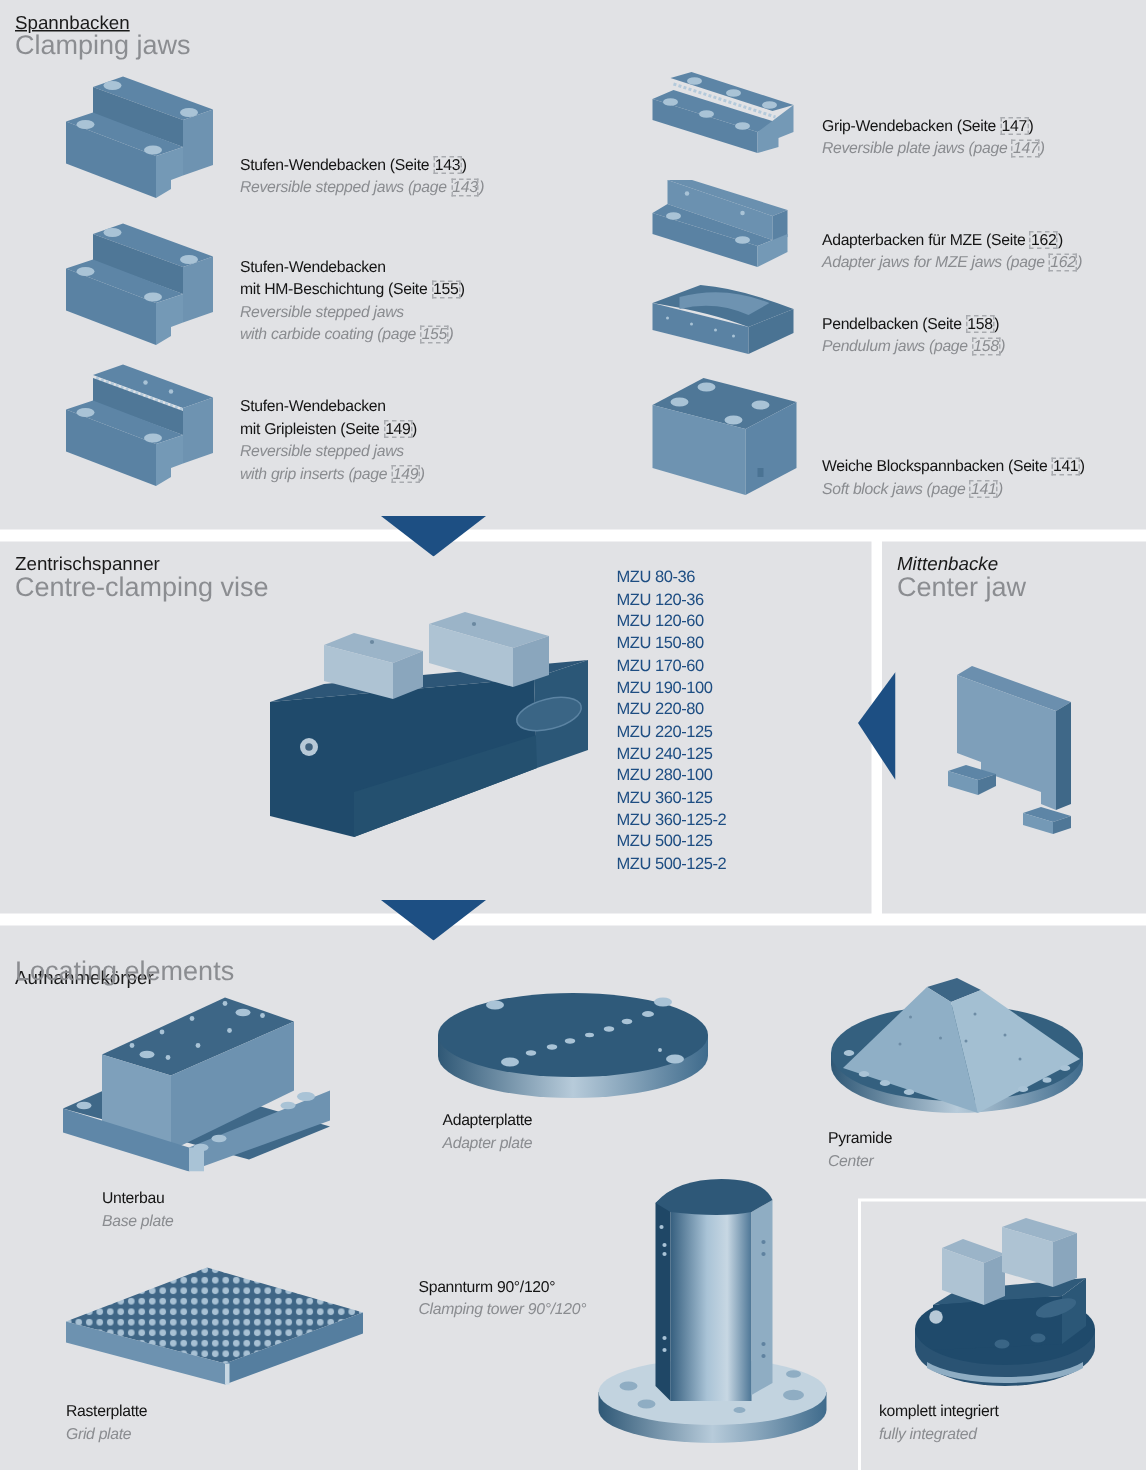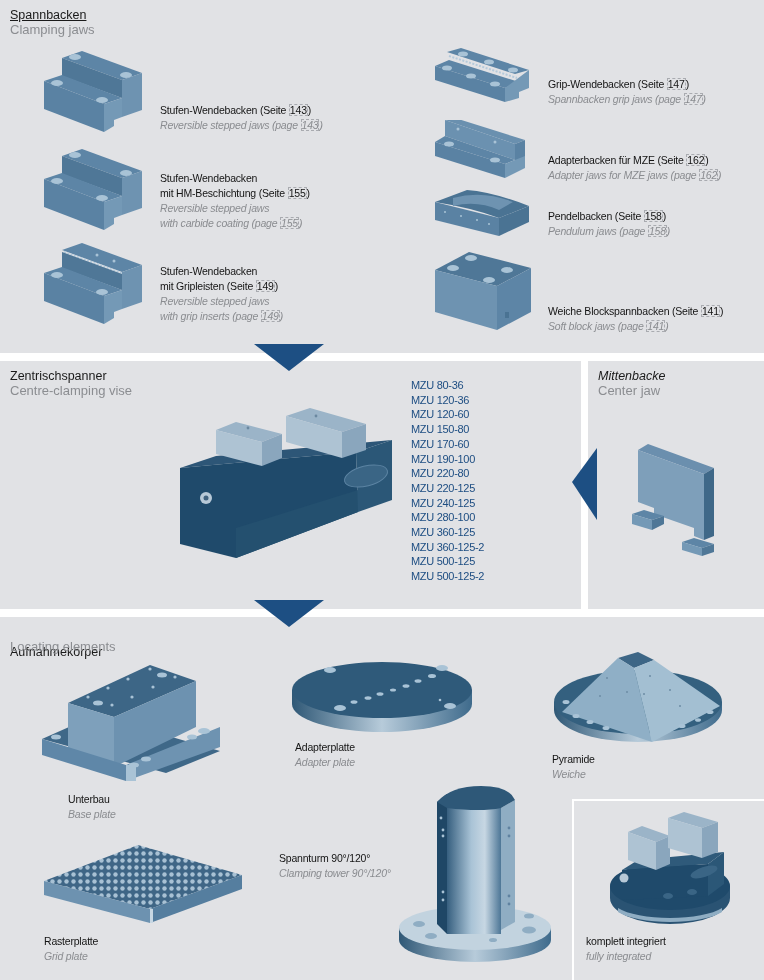--- a/index.html
+++ b/index.html
@@ -1,20 +1,20 @@
 <!DOCTYPE html>
 <html><head>
 <meta charset="utf-8">
 <style>
   * { box-sizing: border-box; margin: 0; padding: 0; }
   html, body { width: 764px; height: 980px; background: #ffffff; overflow: hidden; }
   body { position: relative; font-family: "Liberation Sans", sans-serif; }
   .panel { position: absolute; background: #e1e2e5; }
   .sec-title { position: absolute; font-family: "Liberation Sans", sans-serif; font-size: 12.5px; color: #1a1a1a; line-height: 16px; }
-  .sec-sub { position: absolute; font-family: "Liberation Sans", sans-serif; font-size: 13px; color: #8b8d91; line-height: 16px; }
+  .sec-sub { position: absolute; font-family: "Liberation Sans", sans-serif; font-size: 18px; color: #8b8d91; line-height: 16px; }
   .cap { position: absolute; font-family: "Liberation Sans", sans-serif; font-size: 10.5px; line-height: 15px; letter-spacing: -0.2px; }
   .cap .de { color: #141414; display: block; white-space: nowrap; }
   .cap .en { color: #8a8c90; font-style: italic; display: block; white-space: nowrap; }
   .pg { outline: 1px dashed #a9abb0; outline-offset: -1px; padding: 0 1px; }
   .ill { position: absolute; }
   .arrow { position: absolute; }
   .models { position: absolute; font-family: "Liberation Sans", sans-serif; font-weight: normal; font-size: 11px; line-height: 14.7px; color: #1d4d82; letter-spacing: -0.3px; }
   .models div { white-space: nowrap; }
   .inner-box { position: absolute; border: 2px solid #ffffff; }
 </style>
@@ -109,21 +109,21 @@
   <polygon points="72,40 96,22 96,40 86,44 86,50 72,54" fill="#7499b6"></polygon>
   <ellipse cx="30" cy="6" rx="5" ry="2.5" fill="#a9c3d6"></ellipse>
   <ellipse cx="56" cy="14" rx="5" ry="2.5" fill="#a9c3d6"></ellipse>
   <ellipse cx="80" cy="22" rx="5" ry="2.5" fill="#a9c3d6"></ellipse>
   <ellipse cx="14" cy="20" rx="5" ry="2.5" fill="#a9c3d6"></ellipse>
   <ellipse cx="38" cy="28" rx="5" ry="2.5" fill="#a9c3d6"></ellipse>
   <ellipse cx="62" cy="36" rx="5" ry="2.5" fill="#a9c3d6"></ellipse>
 </svg>
 <div class="cap" style="left:548px;top:77px;">
   <span class="de"><span>Grip-Wendebacken (Seite </span><span class="pg">147</span><span>)</span></span>
-  <span class="en"><span>Spannbacken grip jaws (page </span><span class="pg">147</span><span>)</span></span>
+  <span class="en"><span>Reversible plate jaws (page </span><span class="pg">147</span><span>)</span></span>
 </div>
 
 <svg class="ill" style="left:433px;top:120px;" width="100" height="60" viewBox="0 0 100 60">
   <polygon points="12,0 22,-2 92,20 82,24" fill="#6a90af"></polygon>
   <polygon points="12,0 82,24 82,40 12,16" fill="#6b91b0"></polygon>
   <polygon points="82,24 92,20 92,38 82,42" fill="#5a82a3"></polygon>
   <polygon points="2,22 12,16 82,40 72,44" fill="#5d85a6"></polygon>
   <polygon points="2,22 72,44 72,58 2,36" fill="#5a82a3"></polygon>
   <polygon points="72,44 92,36 92,48 72,58" fill="#7499b6"></polygon>
   <circle cx="25" cy="9" r="1.5" fill="#a9c3d6"></circle>
@@ -307,21 +307,21 @@
   <ellipse cx="14" cy="52" rx="3.5" ry="2" fill="#a9c3d6"></ellipse>
   <ellipse cx="24" cy="66" rx="3.5" ry="2" fill="#a9c3d6"></ellipse>
   <ellipse cx="38" cy="72" rx="3.5" ry="2" fill="#a9c3d6"></ellipse>
   <ellipse cx="54" cy="78" rx="3.5" ry="2" fill="#a9c3d6"></ellipse>
   <ellipse cx="130" cy="76" rx="3.5" ry="2" fill="#a9c3d6"></ellipse>
   <ellipse cx="146" cy="70" rx="3" ry="1.8" fill="#a9c3d6"></ellipse>
   <ellipse cx="158" cy="62" rx="3.5" ry="2" fill="#a9c3d6"></ellipse>
 </svg>
 <div class="cap" style="left:552px;top:752px;">
   <span class="de">Pyramide</span>
-  <span class="en">Weiche</span>
+  <span class="en">Center</span>
 </div>
 
 <svg class="ill" style="left:397px;top:784px;" width="156" height="180" viewBox="0 0 156 180">
   <path d="M2,144 L2,156 A76,22 0 0 0 154,156 L154,144 Z" fill="url(#rim)"></path>
   <ellipse cx="78" cy="144" rx="76" ry="22" fill="#c2d3df"></ellipse>
   <ellipse cx="22" cy="140" rx="6" ry="3" fill="#8fadc3"></ellipse>
   <ellipse cx="34" cy="152" rx="6" ry="3" fill="#8fadc3"></ellipse>
   <ellipse cx="132" cy="146" rx="7" ry="3.5" fill="#8fadc3"></ellipse>
   <ellipse cx="132" cy="132" rx="5" ry="2.5" fill="#8fadc3"></ellipse>
   <ellipse cx="96" cy="156" rx="4" ry="2" fill="#8fadc3"></ellipse>

